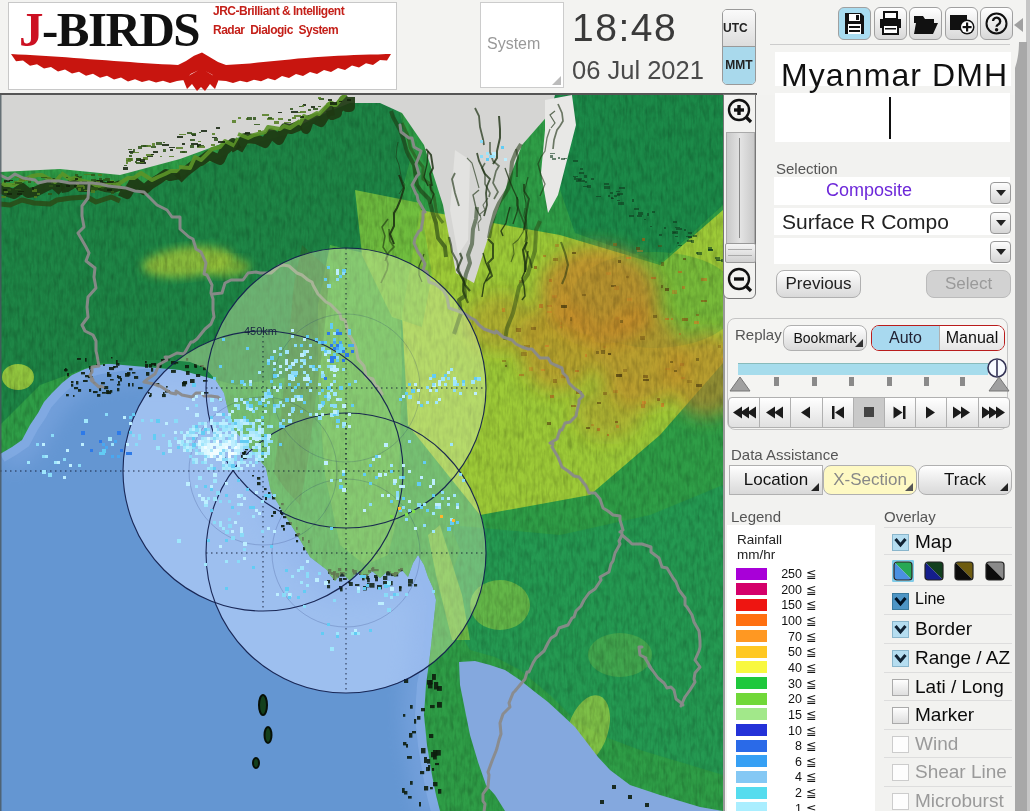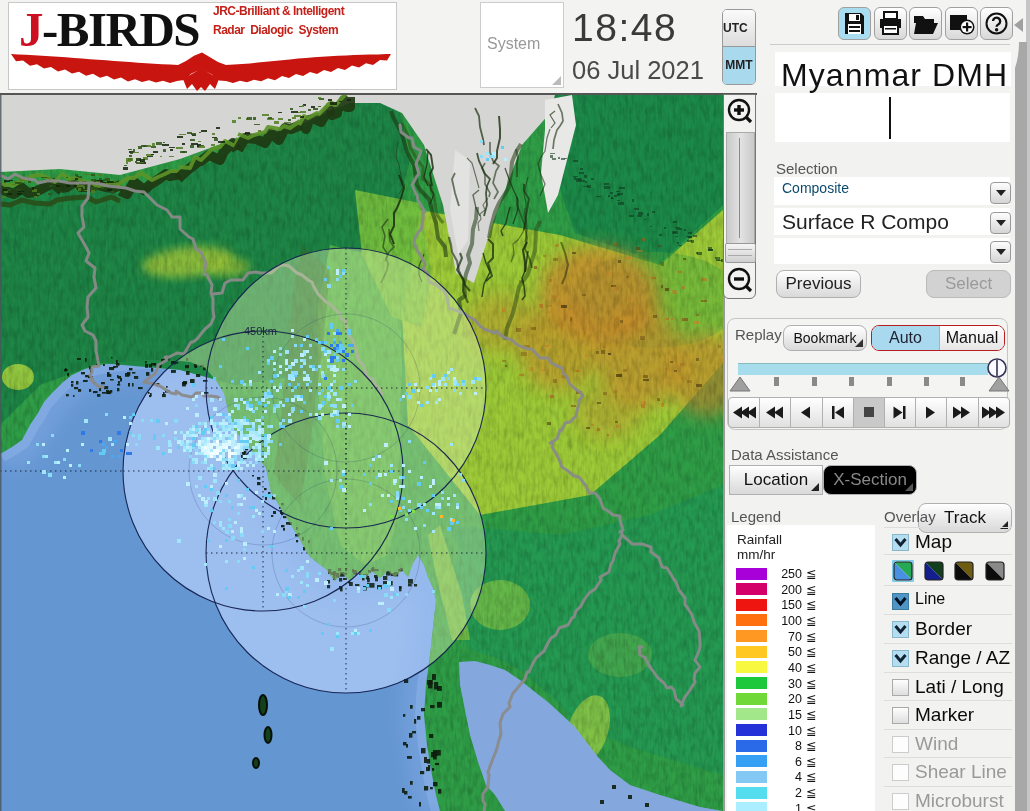--- a/index.html
+++ b/index.html
@@ -1984,21 +1984,21 @@
 <div class="abs" style="left:770px;top:44px;width:240px;height:1px;background:#ccc;"></div>
 
 <div class="abs" style="left:775px;top:52px;width:236px;height:34px;background:#fff;"></div>
 <div class="abs" style="left:781px;top:57px;font-size:32px;letter-spacing:1.1px;color:#111;">Myanmar DMH</div>
 
 <div class="abs" style="left:775px;top:93px;width:235px;height:49px;background:#fff;"></div>
 <div class="abs" style="left:889px;top:97px;width:1.5px;height:42px;background:#111;"></div>
 
 <div class="abs lbl" style="left:776px;top:160px;">Selection</div>
 <div class="abs" style="left:774px;top:177px;width:236px;height:28px;background:#fff;"></div>
-<div class="abs" style="left:782px;top:180px;font-size:14px;color:#0c4a6e;">Composite</div>
+<div class="abs" style="left:826px;top:180px;font-size:18px;color:#6d28d9;">Composite</div>
 <div class="abs" style="left:774px;top:208px;width:236px;height:27px;background:#fff;"></div>
 <div class="abs" style="left:782px;top:210px;font-size:21px;color:#222;">Surface R Compo</div>
 <div class="abs" style="left:774px;top:238px;width:236px;height:26px;background:#fff;"></div>
 <div class="dropbtn abs" style="left:990px;top:182px;"></div>
 <div class="dropbtn abs" style="left:990px;top:212px;"></div>
 <div class="dropbtn abs" style="left:990px;top:241px;"></div>
 <div class="abs btn" style="left:776px;top:270px;width:83px;height:26px;border-radius:8px;text-align:center;font-size:17px;color:#222;line-height:26px;">Previous</div>
 <div class="abs" style="left:926px;top:270px;width:83px;height:26px;background:#d2d2d2;border:1px solid #bbb;border-radius:8px;text-align:center;font-size:17px;color:#9a9a9a;line-height:26px;">Select</div>
 
 <div class="abs" style="left:727px;top:318px;width:279px;height:110px;border:1px solid #c5c5c5;border-radius:8px;background:#f4f4f2;"></div>
@@ -2068,25 +2068,25 @@
         <path d="M19,14.5 l-9,-6 v12 z" fill="#1a1a1a"></path>
         <path d="M26,14.5 l-9,-6 v12 z" fill="#1a1a1a"></path>
       </svg></div>
   </div>
 
 <div class="abs lbl" style="left:731px;top:446px;">Data Assistance</div>
 <div class="abs btn" style="left:729px;top:465px;width:92px;height:28px;border-radius:0;">
   <div style="text-align:center;font-size:17px;color:#111;line-height:28px;">Location</div>
     <div class="cornertri"></div>
 </div>
-<div class="abs" style="left:823px;top:465px;width:92px;height:28px;background:#000000;border:1px solid #b0b0b0;border-radius:8px;">
+<div class="abs" style="left:823px;top:465px;width:92px;height:28px;background:#fef9c3;border:1px solid #b0b0b0;border-radius:8px;">
   <div style="text-align:center;font-size:17px;color:#888;line-height:28px;">X-Section</div>
     <div class="cornertri" style="border-bottom-color:#555;"></div>
 </div>
-<div class="abs btn" style="left:918px;top:465px;width:92px;height:28px;border-radius:8px;margin-top:38px;">
+<div class="abs btn" style="left:918px;top:465px;width:92px;height:28px;border-radius:8px;">
   <div style="text-align:center;font-size:17px;color:#111;line-height:28px;">Track</div>
     <div class="cornertri"></div>
 </div>
 
 <div class="abs lbl" style="left:731px;top:508px;">Legend</div>
 <div class="abs" style="left:727px;top:525px;width:148px;height:286px;background:#fff;"></div>
 <div class="abs" style="left:737px;top:532px;font-size:13.5px;color:#222;line-height:15px;">Rainfall<br>mm/hr</div>
 <div id="legendrows">
     <div class="abs" style="left: 736px; top: 567.5px; width: 31px; height: 12px; background: rgb(168, 0, 216);"></div>
     <div class="abs" style="left: 740px; top: 567px; width: 62px; text-align: right; font-size: 12.5px; color: rgb(17, 17, 17);">250</div>

